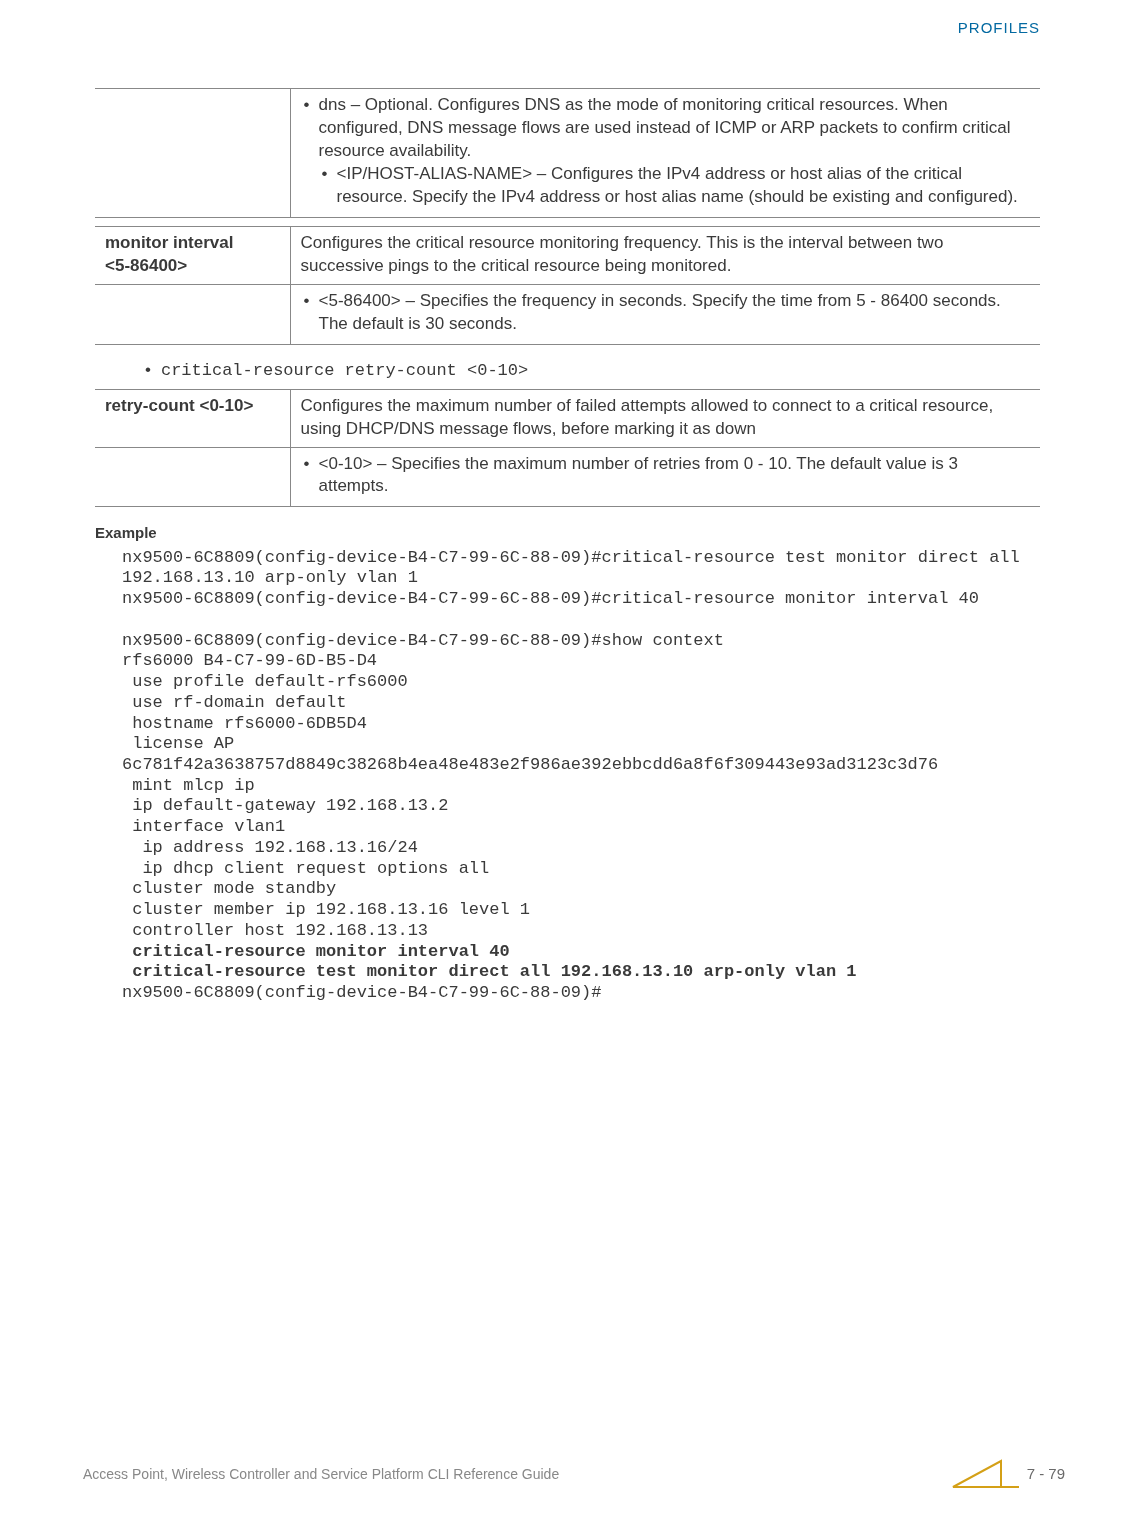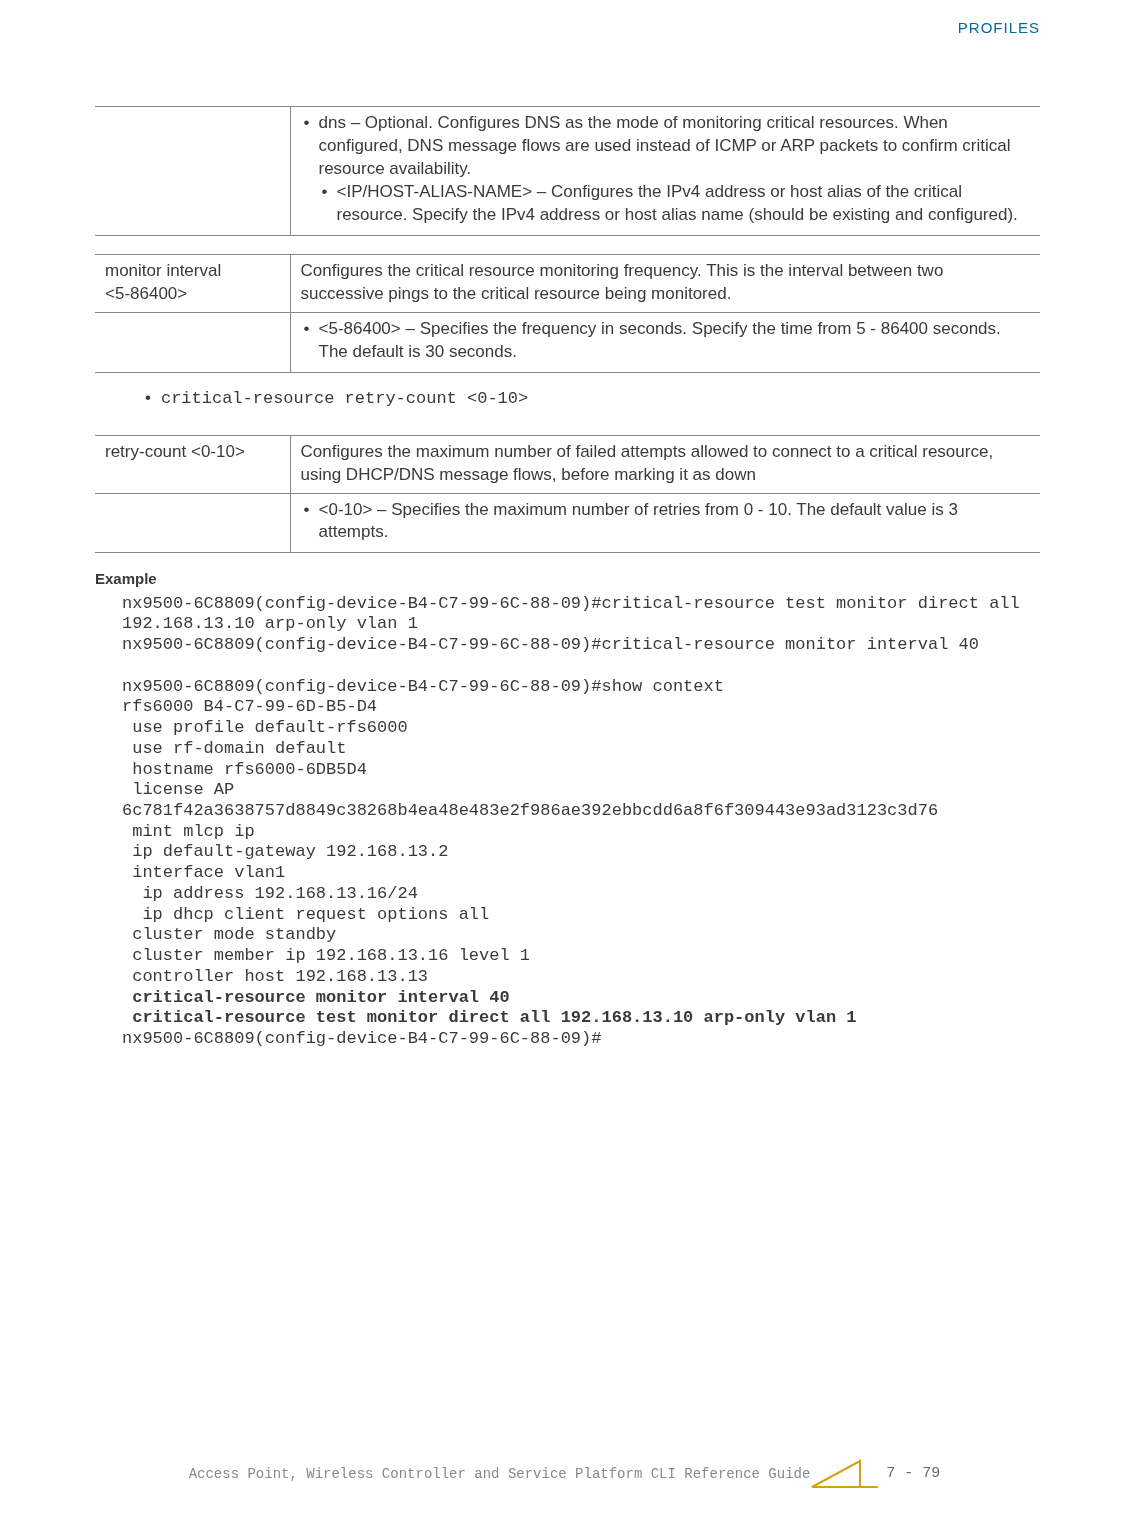--- a/index.html
+++ b/index.html
@@ -20,27 +20,26 @@
       font-size: 15px;
       letter-spacing: 1px;
     }
     .content {
       padding: 40px 85px 0 95px;
     }
     table {
       width: 100%;
       border-collapse: collapse;
       margin-bottom: 8px;
-      margin-top: 18px;
     }
     td {
       padding: 5px 10px 6px 10px;
       vertical-align: top;
     }
-    .col1 { width: 195px; }
+    .col1 { width: 195px; font-weight: bold; }
     .row-border td {
       border-top: 1px solid #888;
       border-bottom: 1px solid #888;
     }
     .mid-border { border-right: 1px solid #888; }
     .no-top td { border-top: none; }
     ul.bullets {
       list-style: none;
       padding-left: 0;
     }
@@ -75,28 +74,27 @@
       font-family: "Courier New", monospace;
       font-size: 17px;
       line-height: 1.22;
       white-space: pre-wrap;
       padding-left: 27px;
     }
     pre.code .bold { font-weight: bold; }
     .footer {
       position: absolute;
       bottom: 26px;
-      left: 64px;
+      left: 83px;
       right: 60px;
       display: flex;
-      justify-content: center;
+      justify-content: space-between;
       align-items: center;
       color: #888;
       font-size: 14px;
-      font-family: Liberation Mono, monospace;
     }
     .page-decor {
       display: flex;
       align-items: center;
       gap: 6px;
     }
     .page-decor svg { display: block; }
     .page-num { color: #6a6a6a; font-size: 15px; }
   </style>
 </head>

